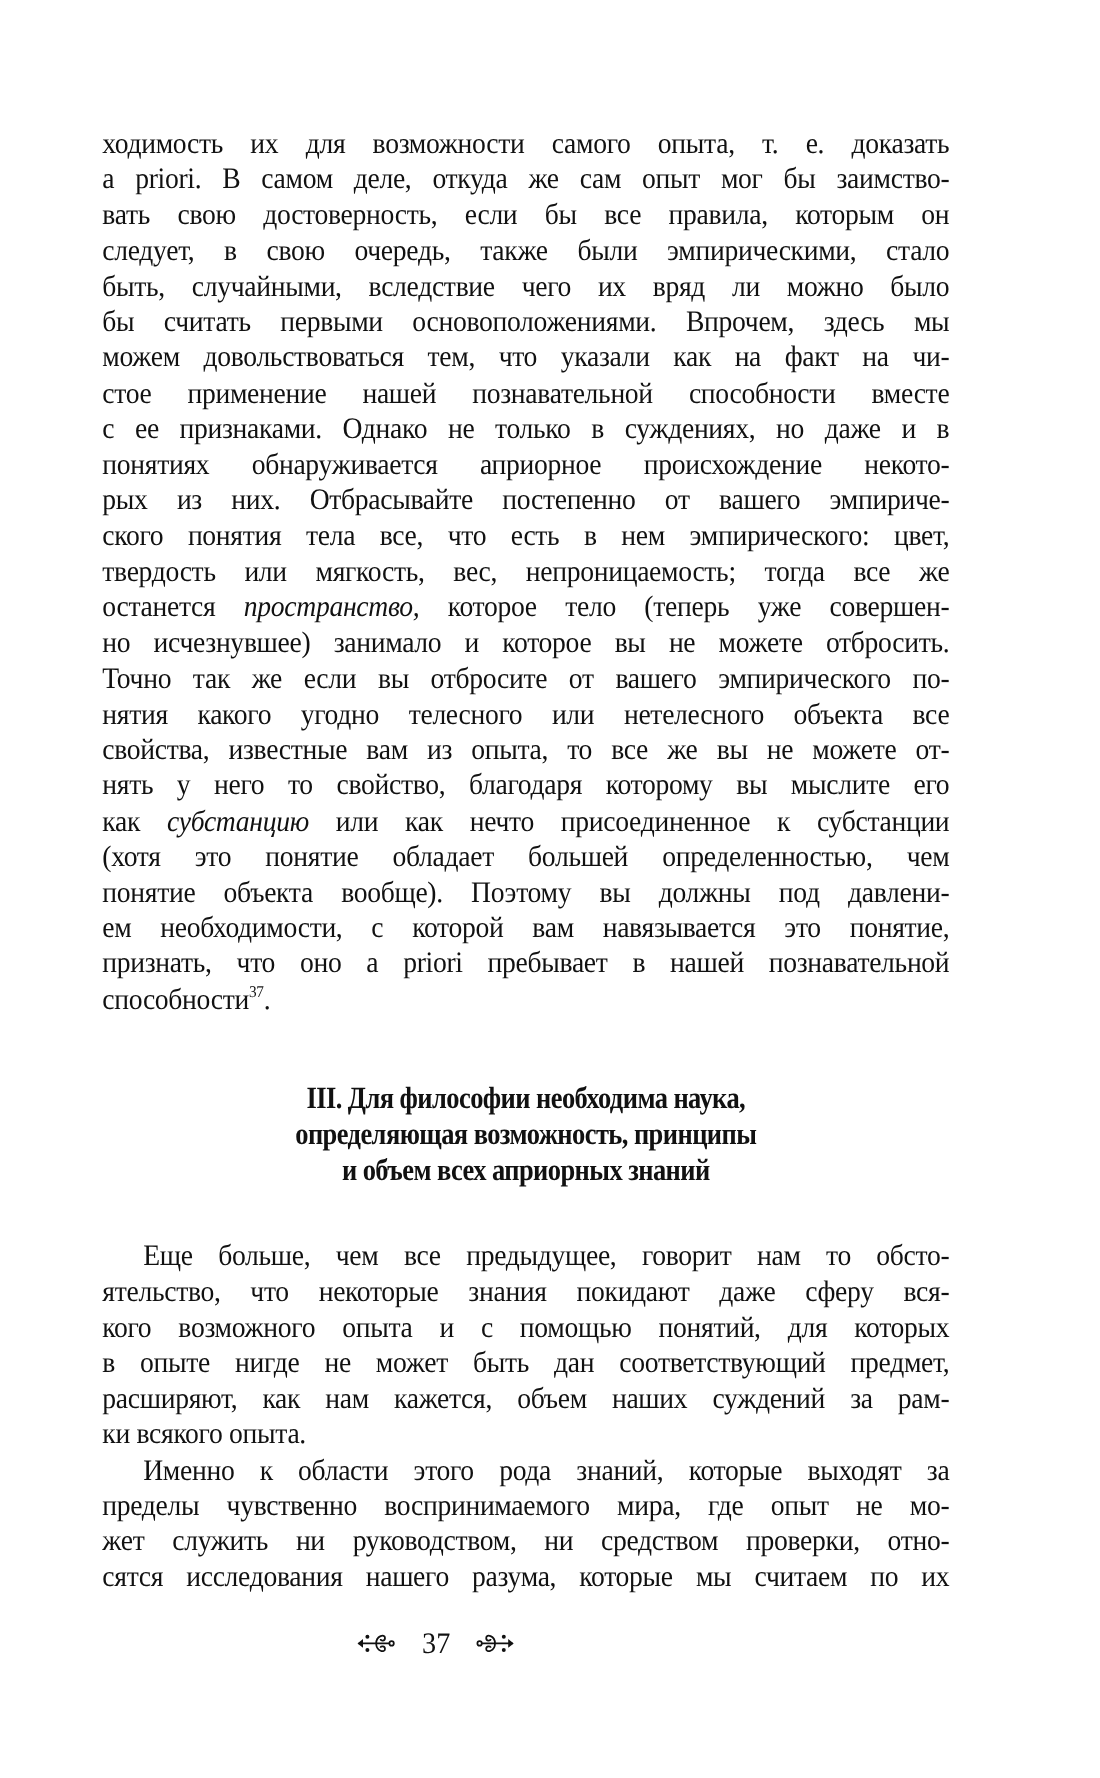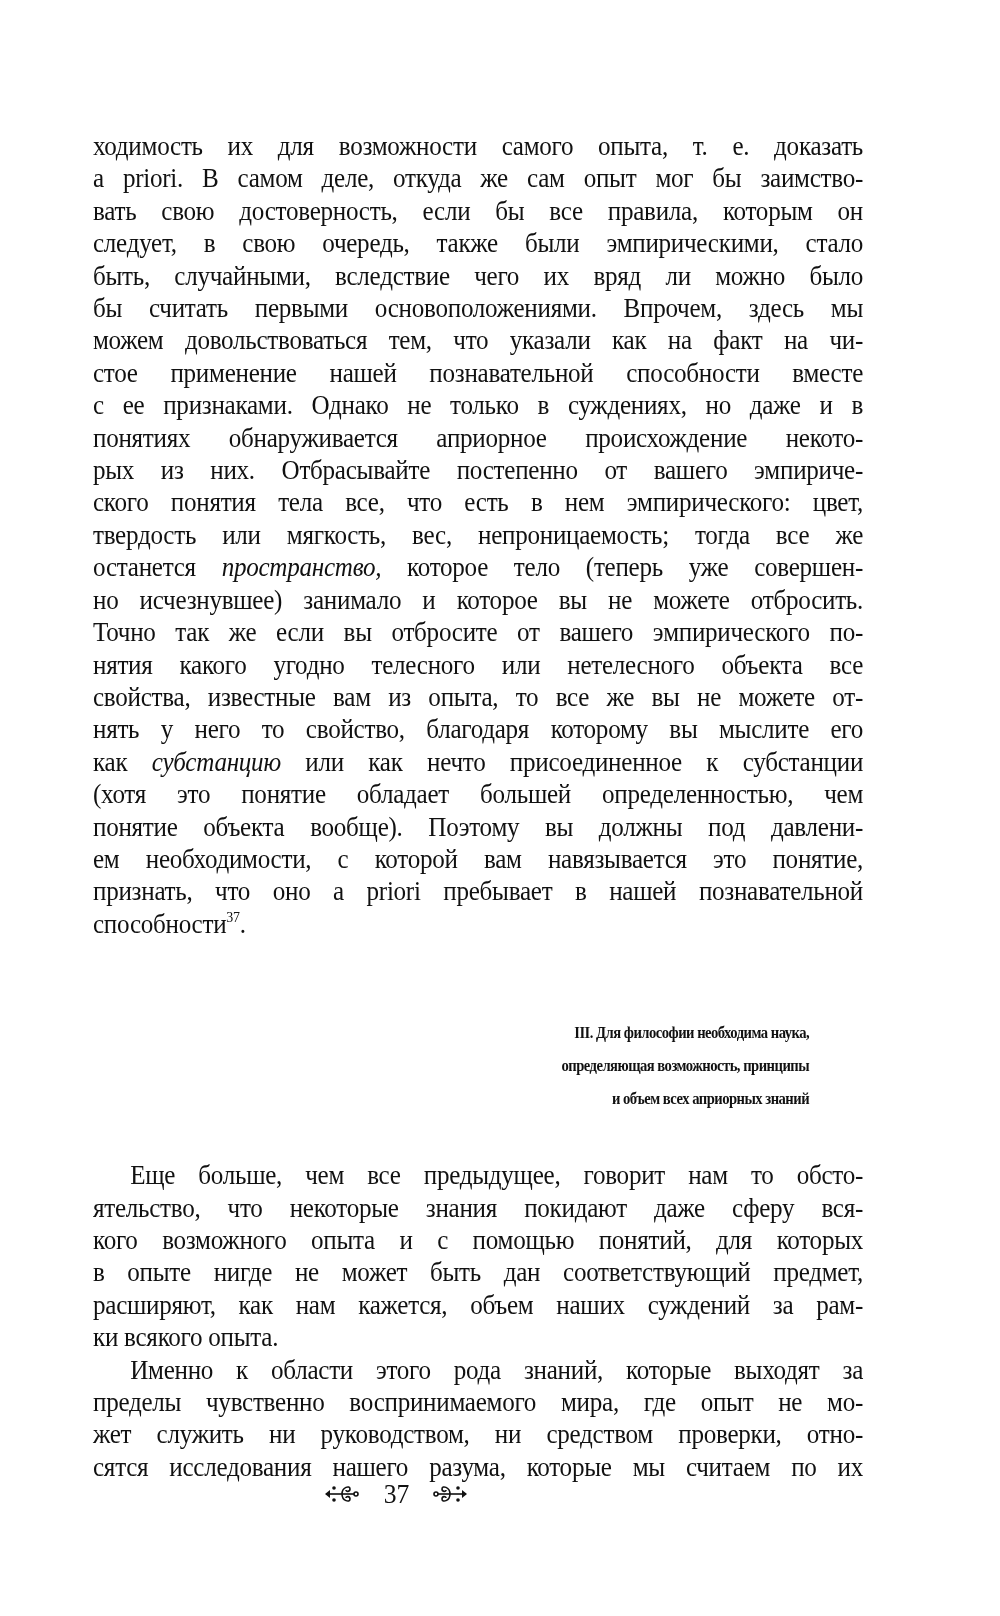--- a/index.html
+++ b/index.html
@@ -11,21 +11,21 @@
       width: 1000px;
       height: 1616px;
       position: relative;
       overflow: hidden;
       color: #111111;
       font-family: "Liberation Serif", "DejaVu Serif", serif;
     }
     .page {
       position: absolute;
       left: 93px;
-      top: 130px;
+      top: 114px;
       width: 770px;
     }
     .para {
       margin: 0;
       font-size: 27px;
       line-height: 32.4px;
       text-align: justify;
       text-align-last: left;
       letter-spacing: -0.3px;
       transform: scaleX(0.93);
@@ -46,24 +46,24 @@
     }
     .para em {
       font-style: italic;
     }
     sup.fn {
       font-size: 15px;
       vertical-align: 11px;
       line-height: 0;
     }
     .heading {
-      margin: 76px 0 0 0;
-      text-align: right;
+      margin: 58px 0 0 0;
+      text-align: center;
       font-weight: bold;
-      font-size: 17px;
+      font-size: 28px;
       line-height: 33px;
       letter-spacing: -0.6px;
     }
     .heading .hline {
       display: block;
       transform: scaleX(0.86);
       transform-origin: center top;
     }
     .gap-after-heading { height: 44px; }
     .para2 { margin-top: 0; }

